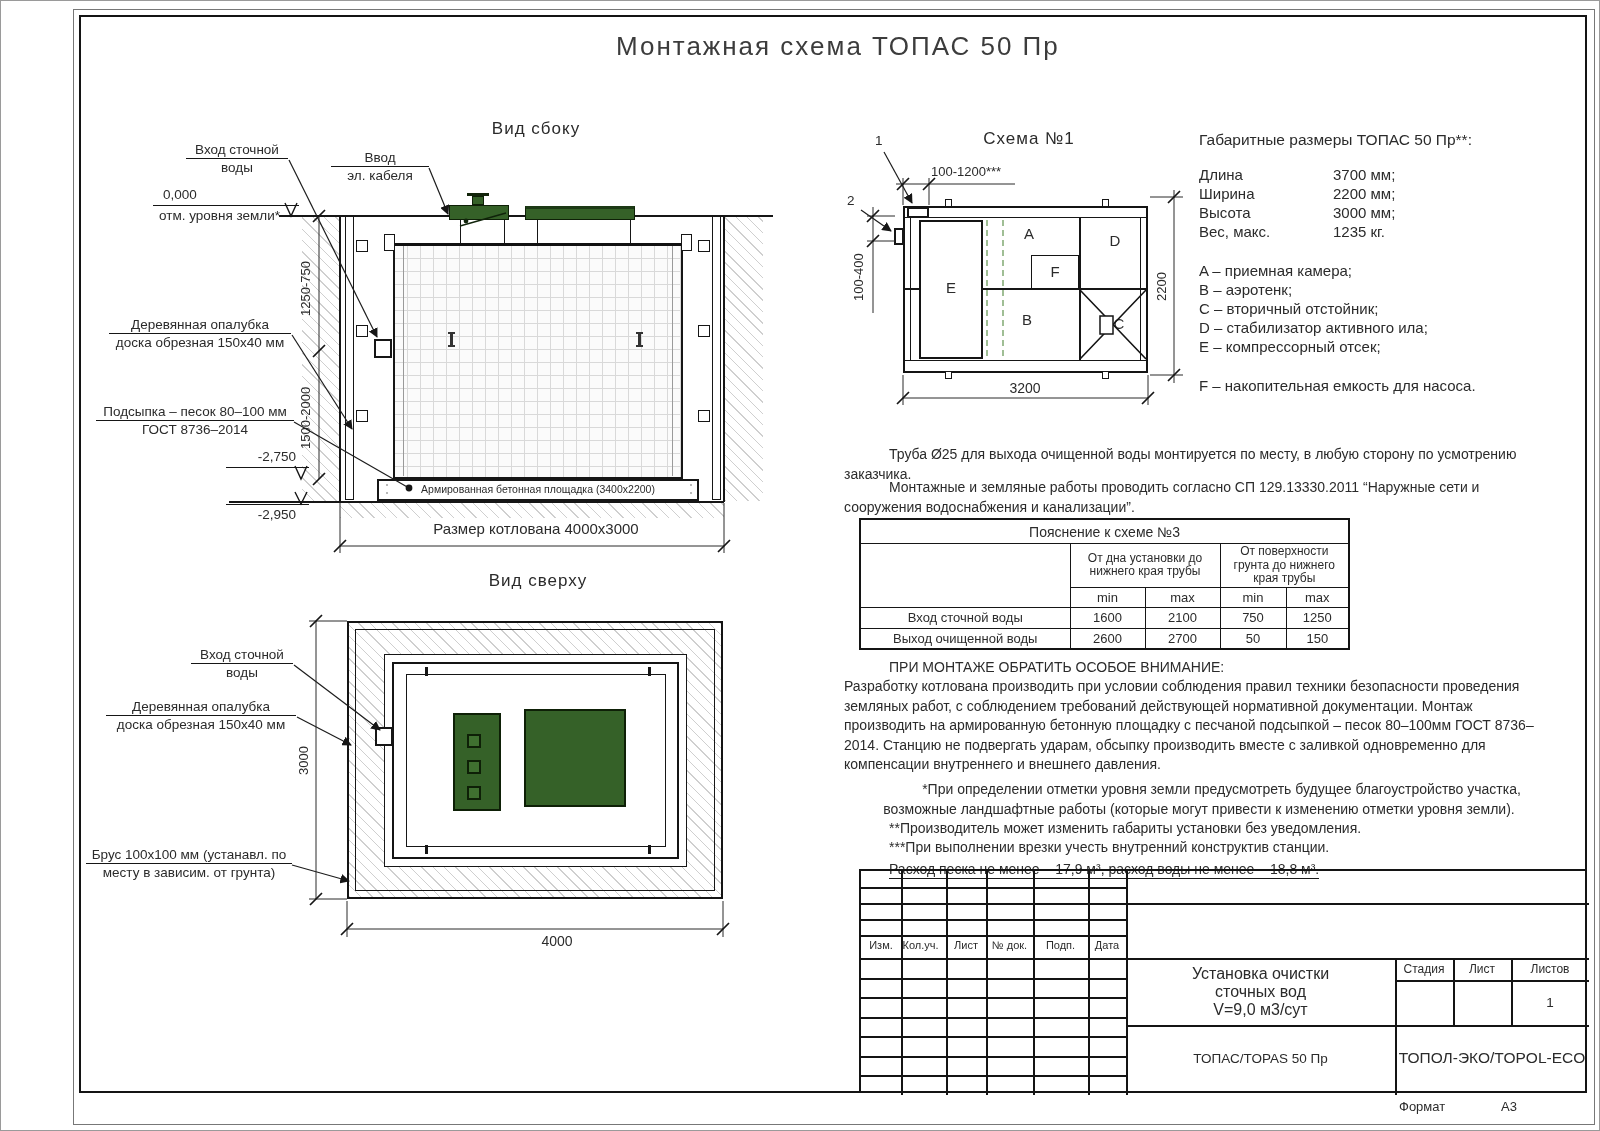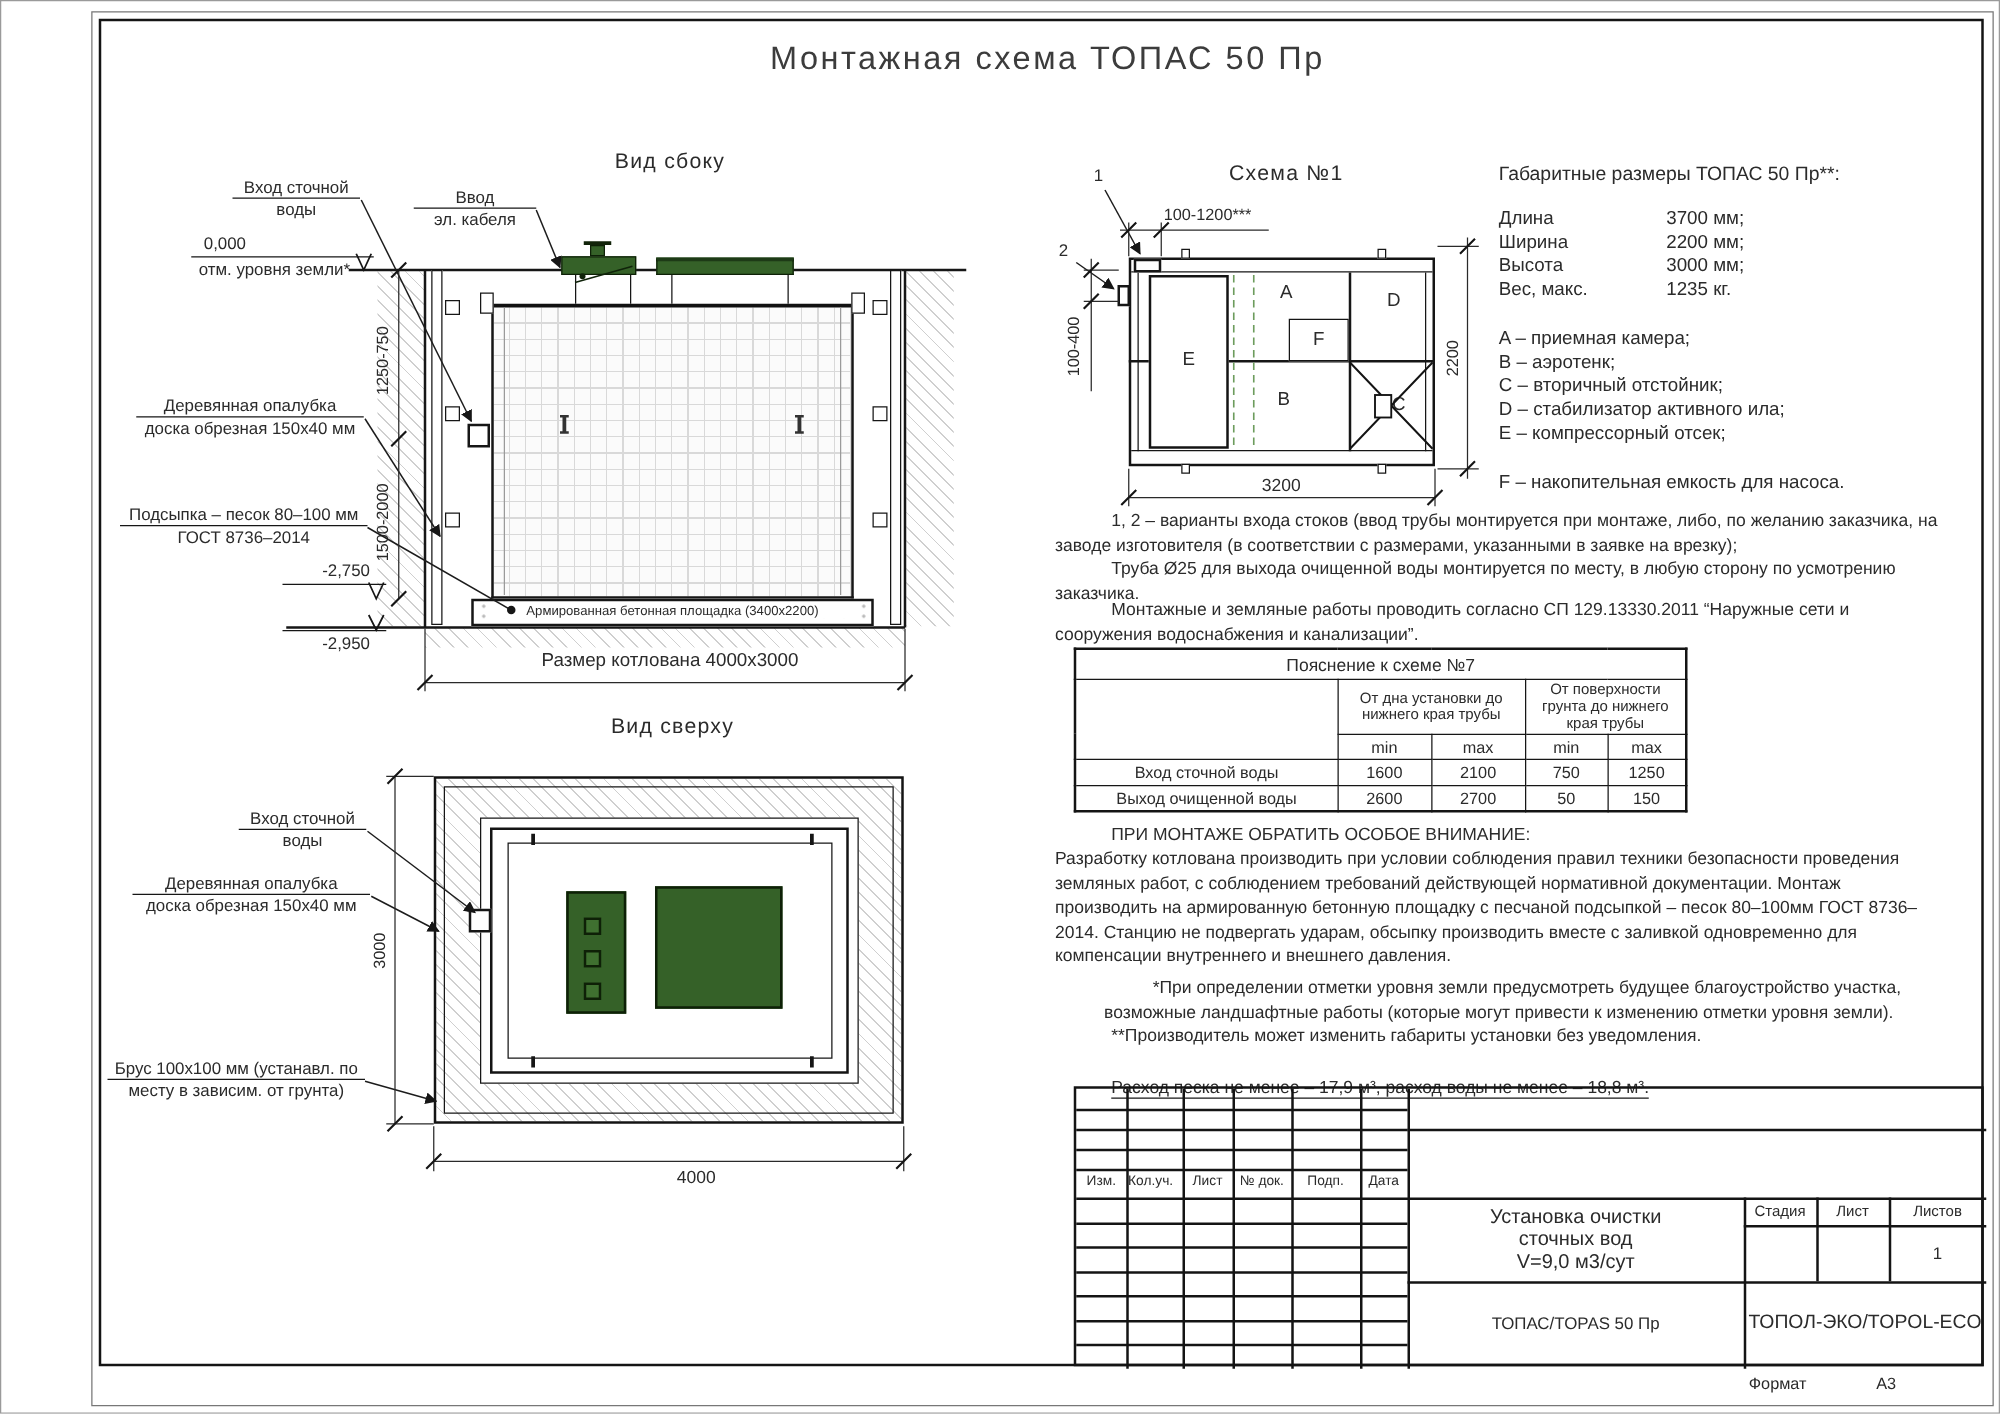--- a/index.html
+++ b/index.html
@@ -198,36 +198,35 @@
   <div class="txt" style="left:1198px;top:222px;font-size:15px;">Вес, макс.</div>
   <div class="txt" style="left:1332px;top:222px;font-size:15px;">1235 кг.</div>
 
   <div class="txt" style="left:1198px;top:261px;font-size:15px;">A – приемная камера;</div>
   <div class="txt" style="left:1198px;top:280px;font-size:15px;">B – аэротенк;</div>
   <div class="txt" style="left:1198px;top:299px;font-size:15px;">C – вторичный отстойник;</div>
   <div class="txt" style="left:1198px;top:318px;font-size:15px;">D – стабилизатор активного ила;</div>
   <div class="txt" style="left:1198px;top:337px;font-size:15px;">E – компрессорный отсек;</div>
   <div class="txt" style="left:1198px;top:376px;font-size:15px;">F – накопительная емкость для насоса.</div>
 
-  <div class="para" style="left:843px;top:406px;width:708px;">1, 2 – варианты входа  стоков (ввод трубы монтируется при монтаже, либо, по желанию заказчика, на заводе изготовителя (в соответствии с размерами, указанными в заявке на врезку);</div>
   <div class="para" style="left:843px;top:444px;width:708px;">Труба Ø25 для выхода очищенной воды монтируется по месту, в любую сторону по усмотрению заказчика.</div>
   <div class="para" style="left:843px;top:477px;width:708px;">Монтажные и земляные работы проводить согласно СП 129.13330.2011 “Наружные сети и сооружения водоснабжения и канализации”.</div>
 
   <div class="abs" style="left:858px;top:517px;">
     <table class="exp" style="border:2px solid #141414;">
       <colgroup>
           <col style="width:210px">
           <col style="width:75px">
           <col style="width:75px">
           <col style="width:66px">
           <col style="width:63px">
         </colgroup>
       <tbody>
           <tr>
-            <td colspan="5" style="height:21px;font-size:14px;">Пояснение к схеме №7</td>
+            <td colspan="5" style="height:21px;font-size:14px;">Пояснение к схеме №3</td>
           </tr>
       <tr>
         <td rowspan="2" style="height:56px;"></td>
         <td colspan="2" class="grp">От дна установки до нижнего края трубы</td>
         <td colspan="2" class="grp">От поверхности грунта до нижнего края трубы</td>
       </tr>
       <tr style="height:20px;">
         <td>min</td>
         <td>max</td>
         <td>min</td>
@@ -248,20 +247,21 @@
         <td>150</td>
       </tr>
     </tbody>
       </table>
   </div>
 
   <div class="para" style="left:843px;top:657px;width:710px;">ПРИ МОНТАЖЕ ОБРАТИТЬ ОСОБОЕ ВНИМАНИЕ:</div>
   <div class="para" style="left:843px;top:676px;width:710px;text-indent:0;">Разработку котлована производить при условии соблюдения правил техники безопасности проведения земляных работ, с соблюдением требований действующей нормативной документации.  Монтаж производить на армированную бетонную площадку с песчаной подсыпкой – песок 80–100мм ГОСТ 8736–2014. Станцию не подвергать ударам, обсыпку производить вместе с заливкой одновременно для компенсации внутреннего и внешнего давления.</div>
   <div class="para" style="left:843px;top:779px;width:710px;text-align:center;">*При определении отметки уровня земли предусмотреть будущее благоустройство участка, возможные ландшафтные работы (которые могут привести к изменению отметки уровня земли).</div>
   <div class="para" style="left:843px;top:818px;width:710px;">**Производитель может изменить габариты установки без уведомления.</div>
+  <div class="para" style="left:843px;top:837px;width:710px;">***При выполнении врезки учесть внутренний конструктив станции.</div>
   <div class="txt" style="left:888px;top:860px;font-size:14px;border-bottom:1.4px solid #161616;padding-bottom:1px;">Расход песка не менее – 17,9 м³, расход воды не менее – 18,8 м³.</div>
 
   <div class="abs" style="left:858px;top:868px;width:728px;height:224px;border:2px solid #141414;box-sizing:border-box;">
 
     <div class="tb-line" style="left:40px;top:0;width:1.5px;height:224px;"></div>
     <div class="tb-line" style="left:85px;top:0;width:1.5px;height:224px;"></div>
     <div class="tb-line" style="left:125px;top:0;width:1.5px;height:224px;"></div>
     <div class="tb-line" style="left:172px;top:0;width:1.5px;height:224px;"></div>
     <div class="tb-line" style="left:227px;top:0;width:1.5px;height:224px;"></div>
     <div class="tb-line" style="left:265px;top:0;width:2px;height:224px;"></div>

